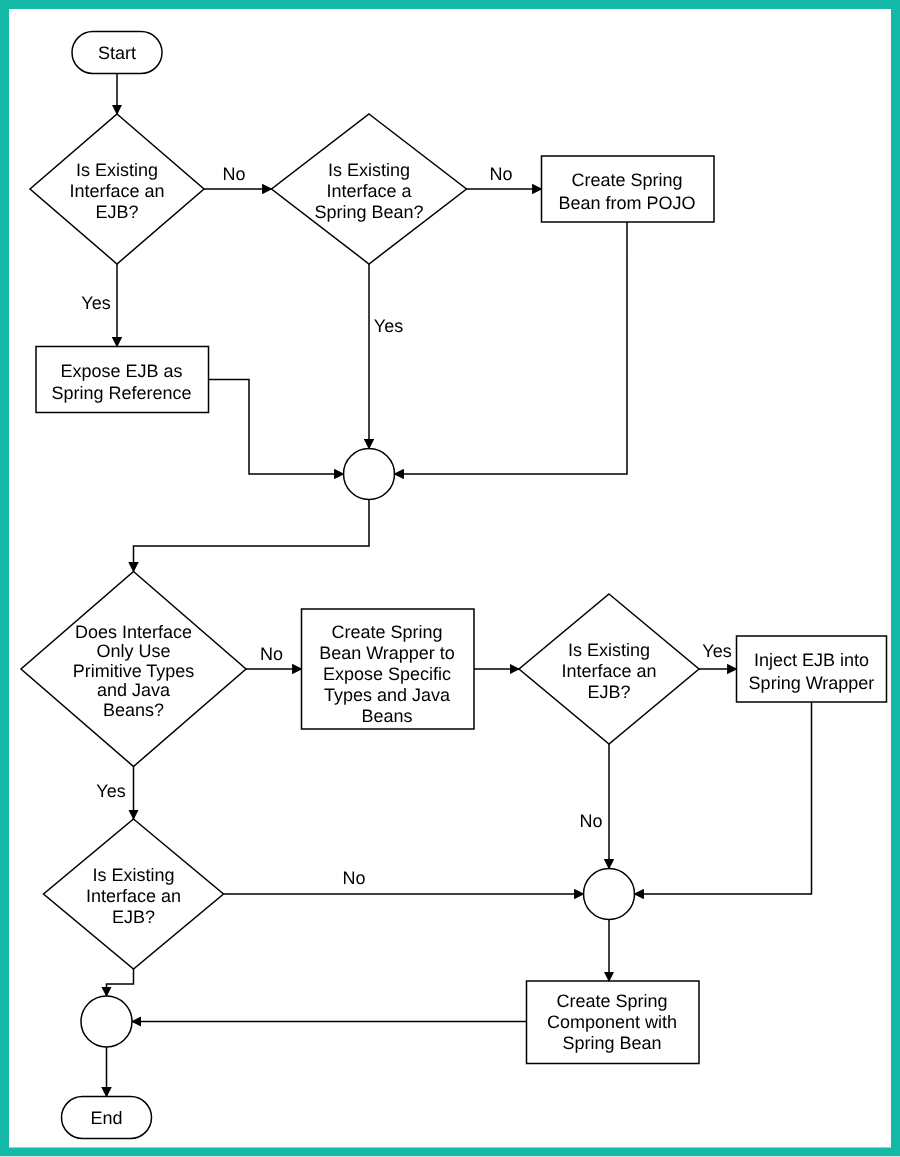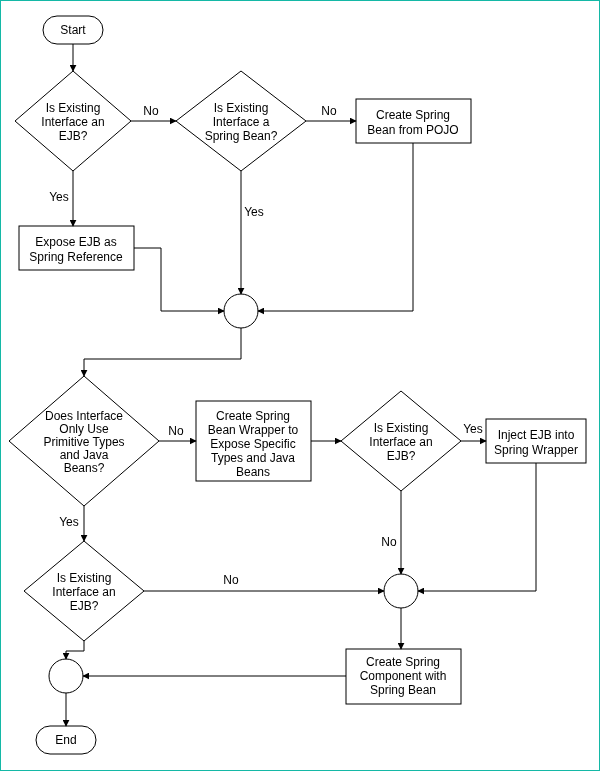--- a/index.html
+++ b/index.html
@@ -5,21 +5,21 @@
   body {
     margin: 0;
     padding: 0;
     font-family: Arial, sans-serif;
     background: #fff;
   }
   .container {
     width: 600px;
     height: 771px;
     position: relative;
-    border: 1px solid #14b8a6;
+    border: 6px solid #14b8a6;
     box-sizing: border-box;
   }
   svg {
     display: block;
   }
   .node-text {
     font-size: 12px;
     text-anchor: middle;
     dominant-baseline: middle;
   }

